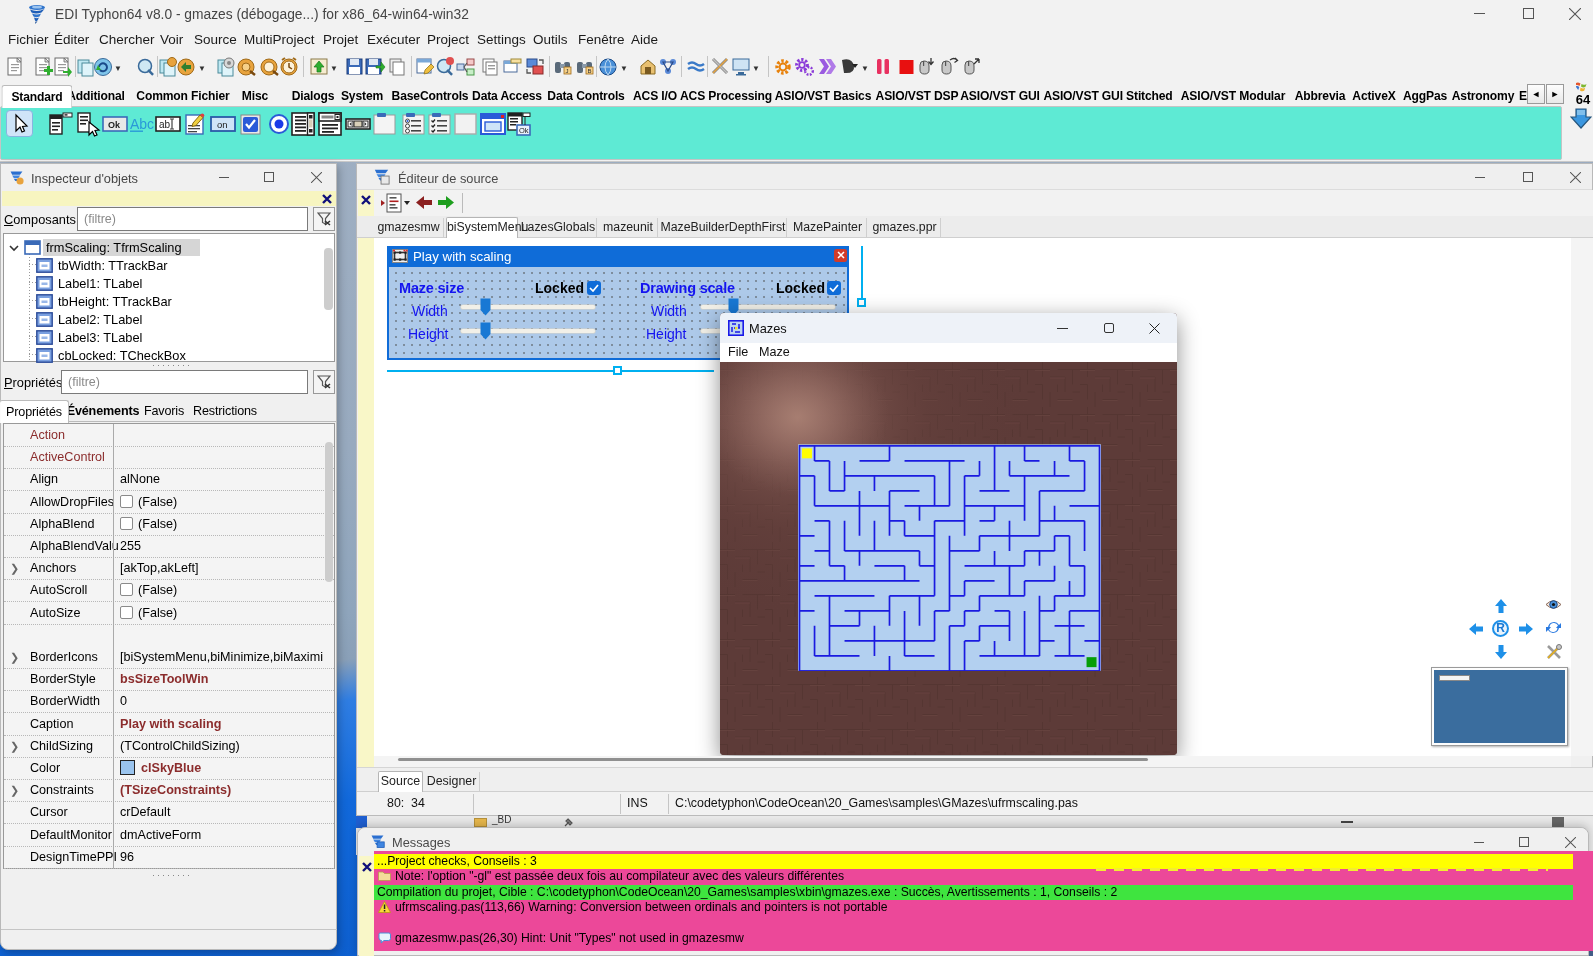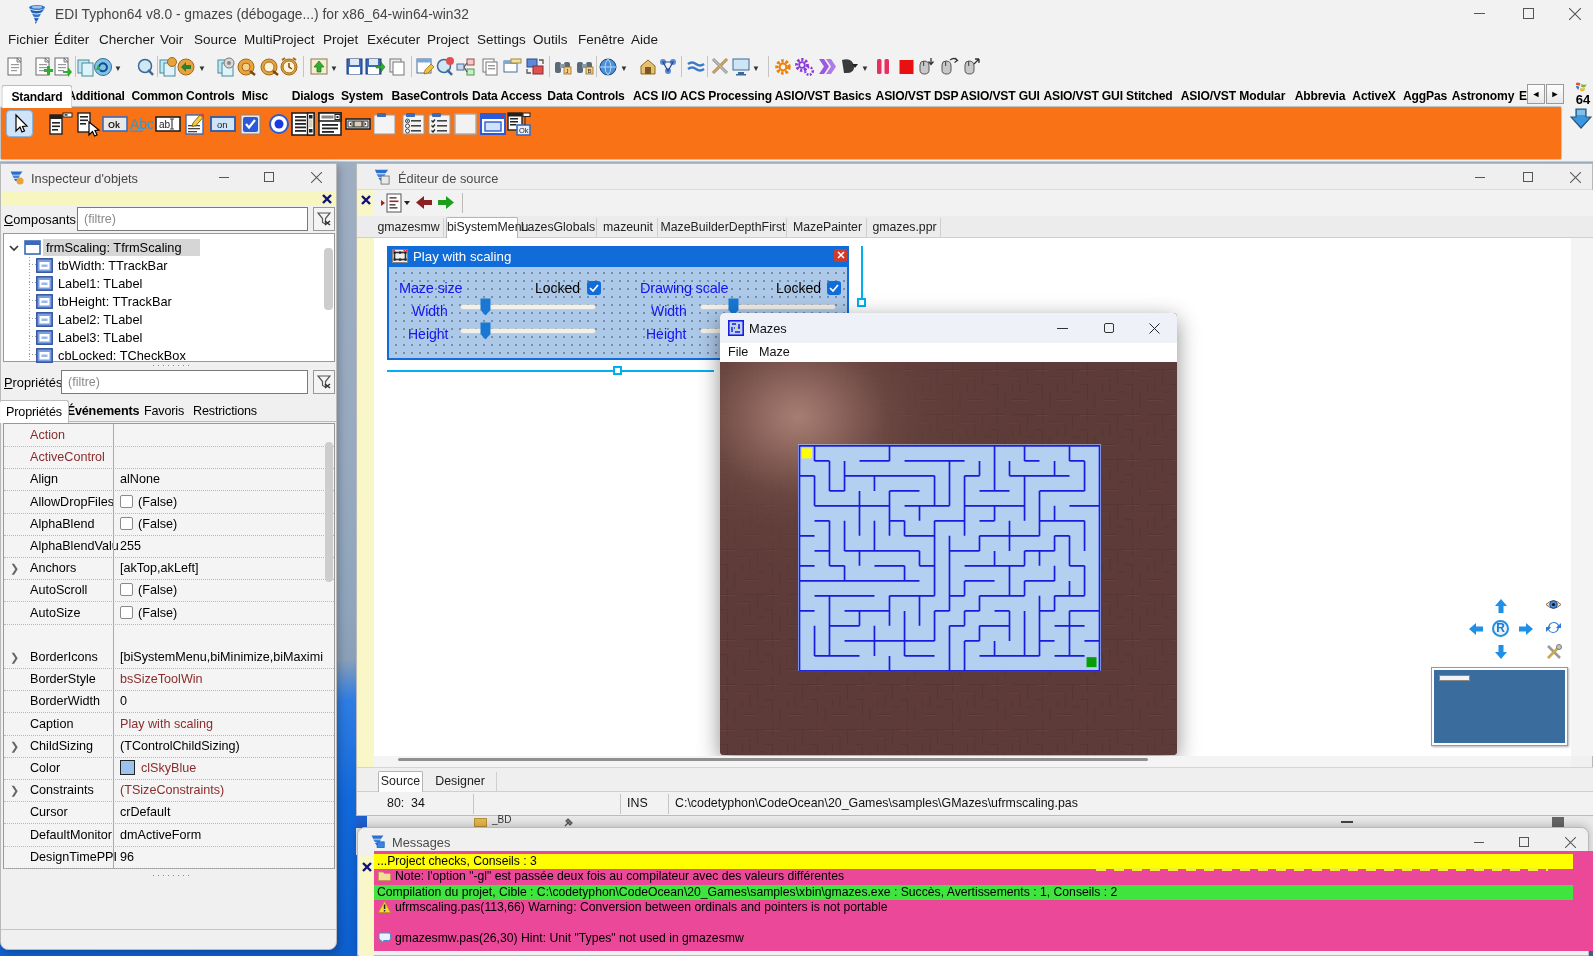--- a/index.html
+++ b/index.html
@@ -15,21 +15,21 @@
 .msgrow svg{display:inline-block}
 .mi{position:absolute;top:0;color:#1a1a1a;font-size:13.5px;line-height:24px;font-weight:500;white-space:nowrap}
 .ptab{position:absolute;top:3px;height:23px;color:#000;font-size:12.1px;font-weight:600;line-height:23px;text-align:center;white-space:nowrap;letter-spacing:-0.15px}
 .ptabsel{background:#fff;border:1px solid #bbb;border-bottom:none;border-radius:3px 3px 0 0;z-index:2}
 .etab{position:absolute;top:2px;height:19px;color:#222;font-size:12.3px;line-height:19px;text-align:center;white-space:nowrap;border-right:1px solid #cfcfcf}
 .etabsel{background:#fff;border:1px solid #b5b5b5;border-bottom:none;border-radius:2px 2px 0 0;height:21px;top:1px;z-index:2;font-weight:400}
 .prow{position:absolute;left:0;width:100%;height:22px;border-bottom:1px dotted #b8b8b8;font-size:12.6px;line-height:21px;white-space:nowrap}
 .pn{position:absolute;left:26px;top:0;color:#000}
 .pv{position:absolute;left:116px;top:0;color:#000}
 .red{color:#8b2c2c}
-.bold{font-weight:400}
+.bold{font-weight:700}
 .cbx{display:inline-block;width:13px;height:13px;border:1px solid #8a8a8a;background:#fff;vertical-align:-2px;margin-right:5px;border-radius:2px}
 .exp{position:absolute;left:6px;top:3px;width:14px;height:14px;color:#666;font-size:11px;line-height:14px}
 .trow{position:absolute;left:0;width:100%;height:18px;font-size:12.8px;line-height:18px;white-space:nowrap;color:#000}
 .msgrow{position:absolute;left:0;width:100%;height:15.4px;font-size:12.2px;line-height:15.4px;white-space:nowrap;color:#000}
 .filt{position:absolute;height:24px;background:#fff;border:1px solid #7a7a7a;color:#8a8a8a;font-size:12.5px;line-height:22px;padding-left:6px}
 .funnel{position:absolute;width:22px;height:24px;background:#f4f4f4;border:1px solid #999}
 .dot8{background-image:radial-gradient(#4a4a4a 0.55px,transparent 0.85px);background-size:8px 8px;background-position:3px 2px}
 .cyan{background:#00b0f0}
 .handle{position:absolute;width:9px;height:9px;background:#fff;border:2px solid #00b0f0}
 .blue{color:#1414f0}
@@ -282,21 +282,21 @@
       </svg>
 <svg class="abs" style="left:960px;top:4px" width="22" height="22" viewBox="0 0 22 22">
         <path d="M5 9 Q5 5 9 5 Q14 5 14 10 L14 14 Q14 18 9.5 18 Q5 18 5 14 Z" fill="#c8c8c8" stroke="#555"></path>
         <rect x="8" y="5" width="1.2" height="5" fill="#555"></rect>
         <path d="M14 8 L19 3 M19 3 L19 7 M19 3 L15 3" stroke="#333" stroke-width="1.3" fill="none"></path>
       </svg>
 </div>
 <div class="abs" style="left:0;top:82px;width:1593px;height:25px">
 <span class="ptab ptabsel" style="left:37px;transform:translateX(-50%);padding:0 9px">Standard</span>
 <span class="ptab" style="left:96px;transform:translateX(-50%);padding:0 4px">Additional</span>
-<span class="ptab" style="left:183px;transform:translateX(-50%);padding:0 4px">Common Controls</span>
+<span class="ptab" style="left:183px;transform:translateX(-50%);padding:0 4px">Common Fichier</span>
 <span class="ptab" style="left:255px;transform:translateX(-50%);padding:0 4px">Misc</span>
 <span class="ptab" style="left:313px;transform:translateX(-50%);padding:0 4px">Dialogs</span>
 <span class="ptab" style="left:362px;transform:translateX(-50%);padding:0 4px">System</span>
 <span class="ptab" style="left:430px;transform:translateX(-50%);padding:0 4px">BaseControls</span>
 <span class="ptab" style="left:507px;transform:translateX(-50%);padding:0 4px">Data Access</span>
 <span class="ptab" style="left:586px;transform:translateX(-50%);padding:0 4px">Data Controls</span>
 <span class="ptab" style="left:655px;transform:translateX(-50%);padding:0 4px">ACS I/O</span>
 <span class="ptab" style="left:726px;transform:translateX(-50%);padding:0 4px">ACS Processing</span>
 <span class="ptab" style="left:823px;transform:translateX(-50%);padding:0 4px">ASIO/VST Basics</span>
 <span class="ptab" style="left:917px;transform:translateX(-50%);padding:0 4px">ASIO/VST DSP</span>
@@ -304,21 +304,21 @@
 <span class="ptab" style="left:1108px;transform:translateX(-50%);padding:0 4px">ASIO/VST GUI Stitched</span>
 <span class="ptab" style="left:1233px;transform:translateX(-50%);padding:0 4px">ASIO/VST Modular</span>
 <span class="ptab" style="left:1320px;transform:translateX(-50%);padding:0 4px">Abbrevia</span>
 <span class="ptab" style="left:1374px;transform:translateX(-50%);padding:0 4px">ActiveX</span>
 <span class="ptab" style="left:1425px;transform:translateX(-50%);padding:0 4px">AggPas</span>
 <span class="ptab" style="left:1483px;transform:translateX(-50%);padding:0 4px">Astronomy</span>
 <span class="ptab" style="left:1523px;transform:translateX(-50%);padding:0 4px">E</span>
 </div>
 <span class="abs" style="left:1527px;top:84px;width:18px;height:20px;background:linear-gradient(#fdfdfd,#e8e8e8);border:1px solid #9a9a9a;text-align:center;line-height:18px;font-size:9px;color:#000">◄</span>
 <span class="abs" style="left:1546px;top:84px;width:18px;height:20px;background:linear-gradient(#fdfdfd,#e8e8e8);border:1px solid #9a9a9a;text-align:center;line-height:18px;font-size:9px;color:#000">►</span>
-<div class="abs" style="left:0;top:106px;width:1562px;height:54px;background:#f97316;border:1px solid #c4c4c4;border-radius:2px">
+<div class="abs" style="left:0;top:106px;width:1562px;height:54px;background:#5eead4;border:1px solid #c4c4c4;border-radius:2px">
 <div class="abs" style="left:5px;top:3px;width:27px;height:27px;background:#cfe4f8;border:1px solid #88b4e0;border-radius:4px"></div>
 <svg class="abs" style="left:5px;top:4px" width="26" height="26" viewBox="0 0 26 26">
         <path d="M10 4 L10 20 L14 16 L16 21 L18.5 20 L16.5 15.5 L21 15 Z" fill="#fff" stroke="#000" stroke-width="1.2"></path>
       </svg>
 <svg class="abs" style="left:47px;top:4px" width="26" height="26" viewBox="0 0 26 26">
         <rect x="2" y="4" width="12" height="19" fill="#fff" stroke="#222" stroke-width="1.4"></rect>
         <rect x="2" y="4" width="12" height="4" fill="#222"></rect>
         <rect x="4" y="11" width="8" height="1.6" fill="#222"></rect>
         <rect x="4" y="14.5" width="8" height="1.6" fill="#222"></rect>
         <rect x="4" y="18" width="6" height="1.6" fill="#222"></rect>
@@ -828,21 +828,21 @@
 <rect x="288" y="212" width="10" height="10" fill="#069e06"></rect>
 </svg>
 </div>
 </div>
 <div class="abs" style="left:1214px;top:74px;width:22px;height:518px;background:#f4f4f4"></div>
 <div class="abs" style="left:17px;top:592px;width:1197px;height:11px;background:#f4f4f4">
       <div class="abs" style="left:24px;top:2px;width:750px;height:2.5px;background:#909090;border-radius:2px"></div>
     </div>
 <div class="abs" style="left:0;top:603px;width:1236px;height:24px;background:#efefef;border-top:1px solid #d5d5d5">
 <span class="etab etabsel" style="left:21px;width:45px;top:3px;height:21px;font-size:12.4px">Source</span>
-<span class="etab" style="left:67px;width:73px;top:4px;font-size:12.4px">Designer</span>
+<span class="etab" style="left:67px;width:56px;top:4px;font-size:12.4px">Designer</span>
 </div>
 <div class="abs" style="left:0;top:627px;width:1236px;height:24px;background:#f2f2f2;border-top:1px solid #cfcfcf;font-size:12.4px;color:#111">
 <span class="abs" style="left:30px;top:4px">80:&nbsp; 34</span>
 <div class="abs" style="left:116px;top:2px;width:1px;height:20px;background:#c5c5c5"></div>
 <div class="abs" style="left:263px;top:2px;width:1px;height:20px;background:#c5c5c5"></div>
 <span class="abs" style="left:270px;top:4px">INS</span>
 <div class="abs" style="left:311px;top:2px;width:1px;height:20px;background:#c5c5c5"></div>
 <span class="abs" style="left:318px;top:4px">C:\codetyphon\CodeOcean\20_Games\samples\GMazes\ufrmscaling.pas</span>
 </div>
 </div>

